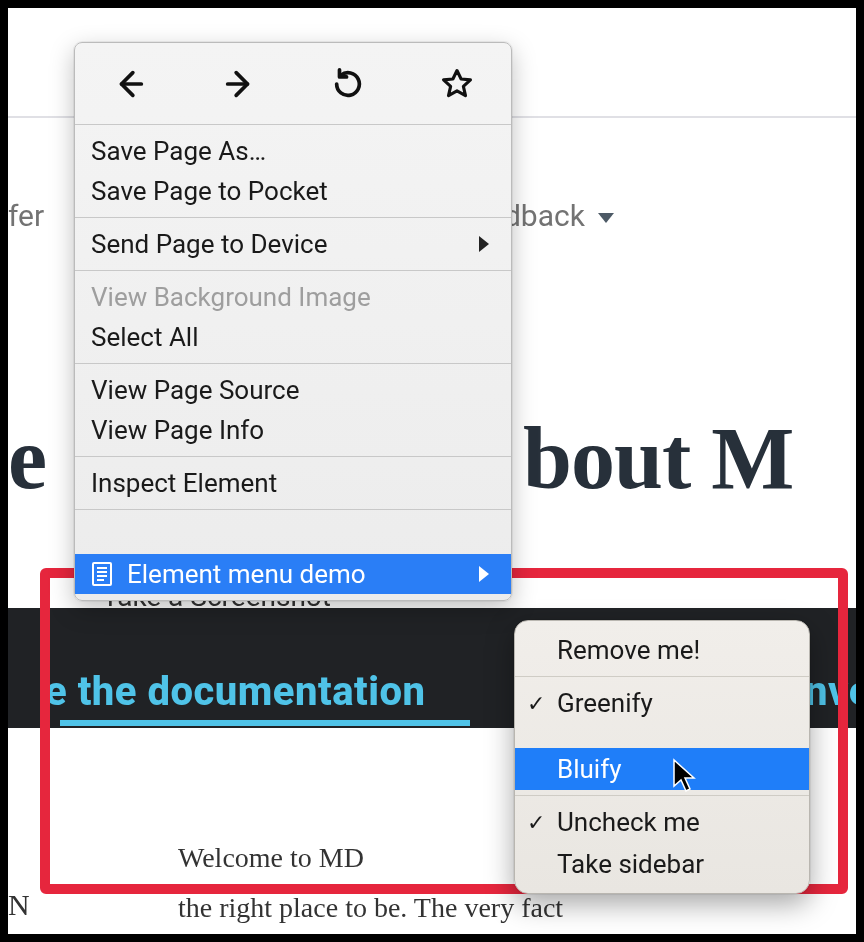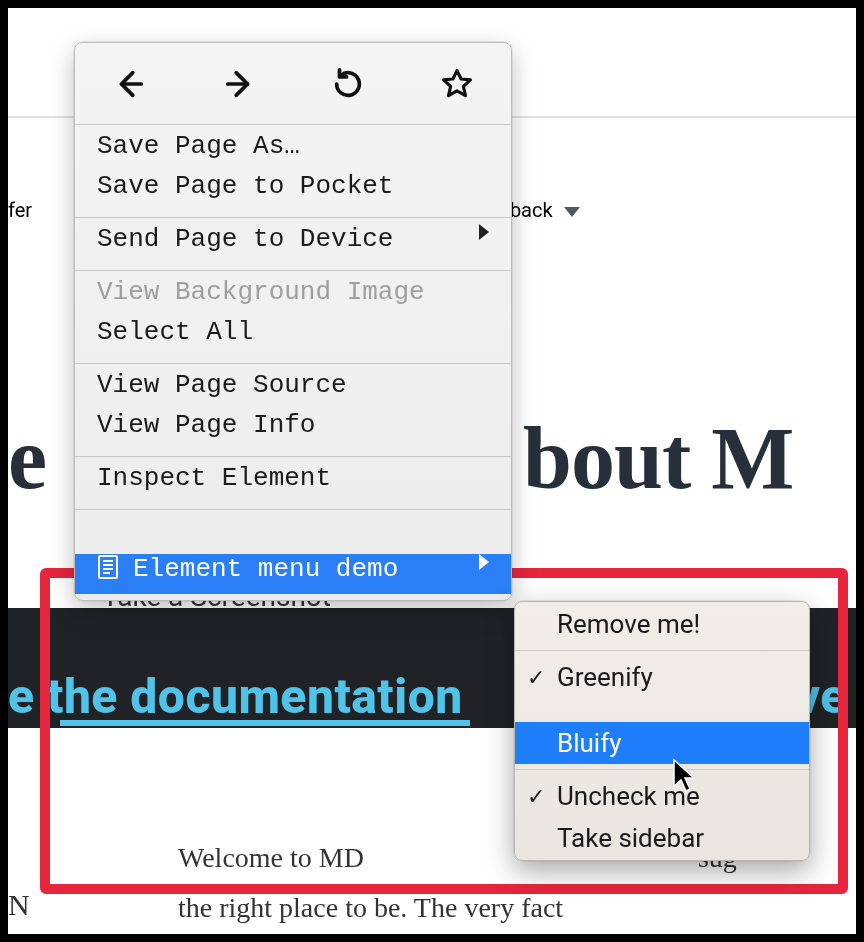--- a/index.html
+++ b/index.html
@@ -21,22 +21,22 @@
   }
   .topbar-line {
     position: absolute;
     left: 0; right: 0; top: 108px;
     height: 2px; background: #99a;
     opacity: 0.3;
   }
   .nav-frag {
     position: absolute;
     top: 190px;
-    color: #000000;
-    font-size: 20px;
+    color: #737373;
+    font-size: 30px;
     font-weight: 400;
   }
   .nav-frag.left { left: 0; }
   .nav-frag.right { left: 480px; }
   .nav-caret {
     display: inline-block;
     margin-left: 6px;
     width: 0; height: 0;
     border-left: 8px solid transparent;
     border-right: 8px solid transparent;
@@ -68,24 +68,25 @@
     position: absolute;
     left: 94px; top: 572px;
     font-size: 28px;
     color: #333;
     z-index: 1;
   }
 
   .blue-link {
     position: absolute;
     top: 660px;
-    font-size: 48px;
+    font-size: 40px;
     font-weight: 800;
     color: #4fc3e8;
     letter-spacing: 0.5px;
+    padding-left: 37px;
   }
   .blue-link.left { left: 0; }
   .blue-link.right { left: 760px; }
   .blue-underline {
     position: absolute;
     left: 52px; width: 410px;
     top: 712px; height: 6px;
     background: #4fc3e8;
   }
 
@@ -136,24 +137,24 @@
     font-weight: bold;
     color: #111;
   }
   .ctx-sep {
     height: 1px;
     background: #c8c8c8;
     margin: 6px 0;
   }
   .ctx-item {
     display: flex;
+    align-items: center;
     height: 40px;
-    padding: 0 22px 0 22px;
+    padding: 0 22px 0 16px;
     position: relative;
-    font-family: Liberation Mono, monospace;
   }
   .ctx-item .label { flex: 1; white-space: nowrap; }
   .ctx-item.disabled .label { color: #9e9e9e; }
   .ctx-item .subarrow {
     width: 0; height: 0;
     border-top: 8px solid transparent;
     border-bottom: 8px solid transparent;
     border-left: 10px solid #222;
   }
   .ctx-item.highlight {
@@ -165,29 +166,29 @@
   .ctx-item.highlight .doc-icon line { stroke: #fff; }
 
   .doc-icon { margin-right: 14px; width: 22px; height: 26px; flex: 0 0 22px; }
   .doc-icon rect { fill: none; stroke: #222; stroke-width: 2; }
   .doc-icon line { stroke: #222; stroke-width: 2; }
 
   
   .sub-menu {
     position: absolute;
     left: 506px;
-    top: 593px;
+    top: 612px;
     width: 296px;
     background: linear-gradient(#f1eeea, #e9e6e1);
     border: 1px solid #b9b6b0;
-    border-radius: 8px;
+    border-radius: 14px;
     box-shadow: 0 10px 28px rgba(0,0,0,0.35), 0 0 0 1px rgba(0,0,0,0.06);
     z-index: 11;
     font-size: 26px;
-    padding: 1px 0;
+    padding: 8px 0;
   }
   .sub-item {
     display: flex;
     align-items: center;
     height: 42px;
     padding: 0 16px 0 42px;
     position: relative;
     color: #1a1a1a;
   }
   .sub-item .check {

